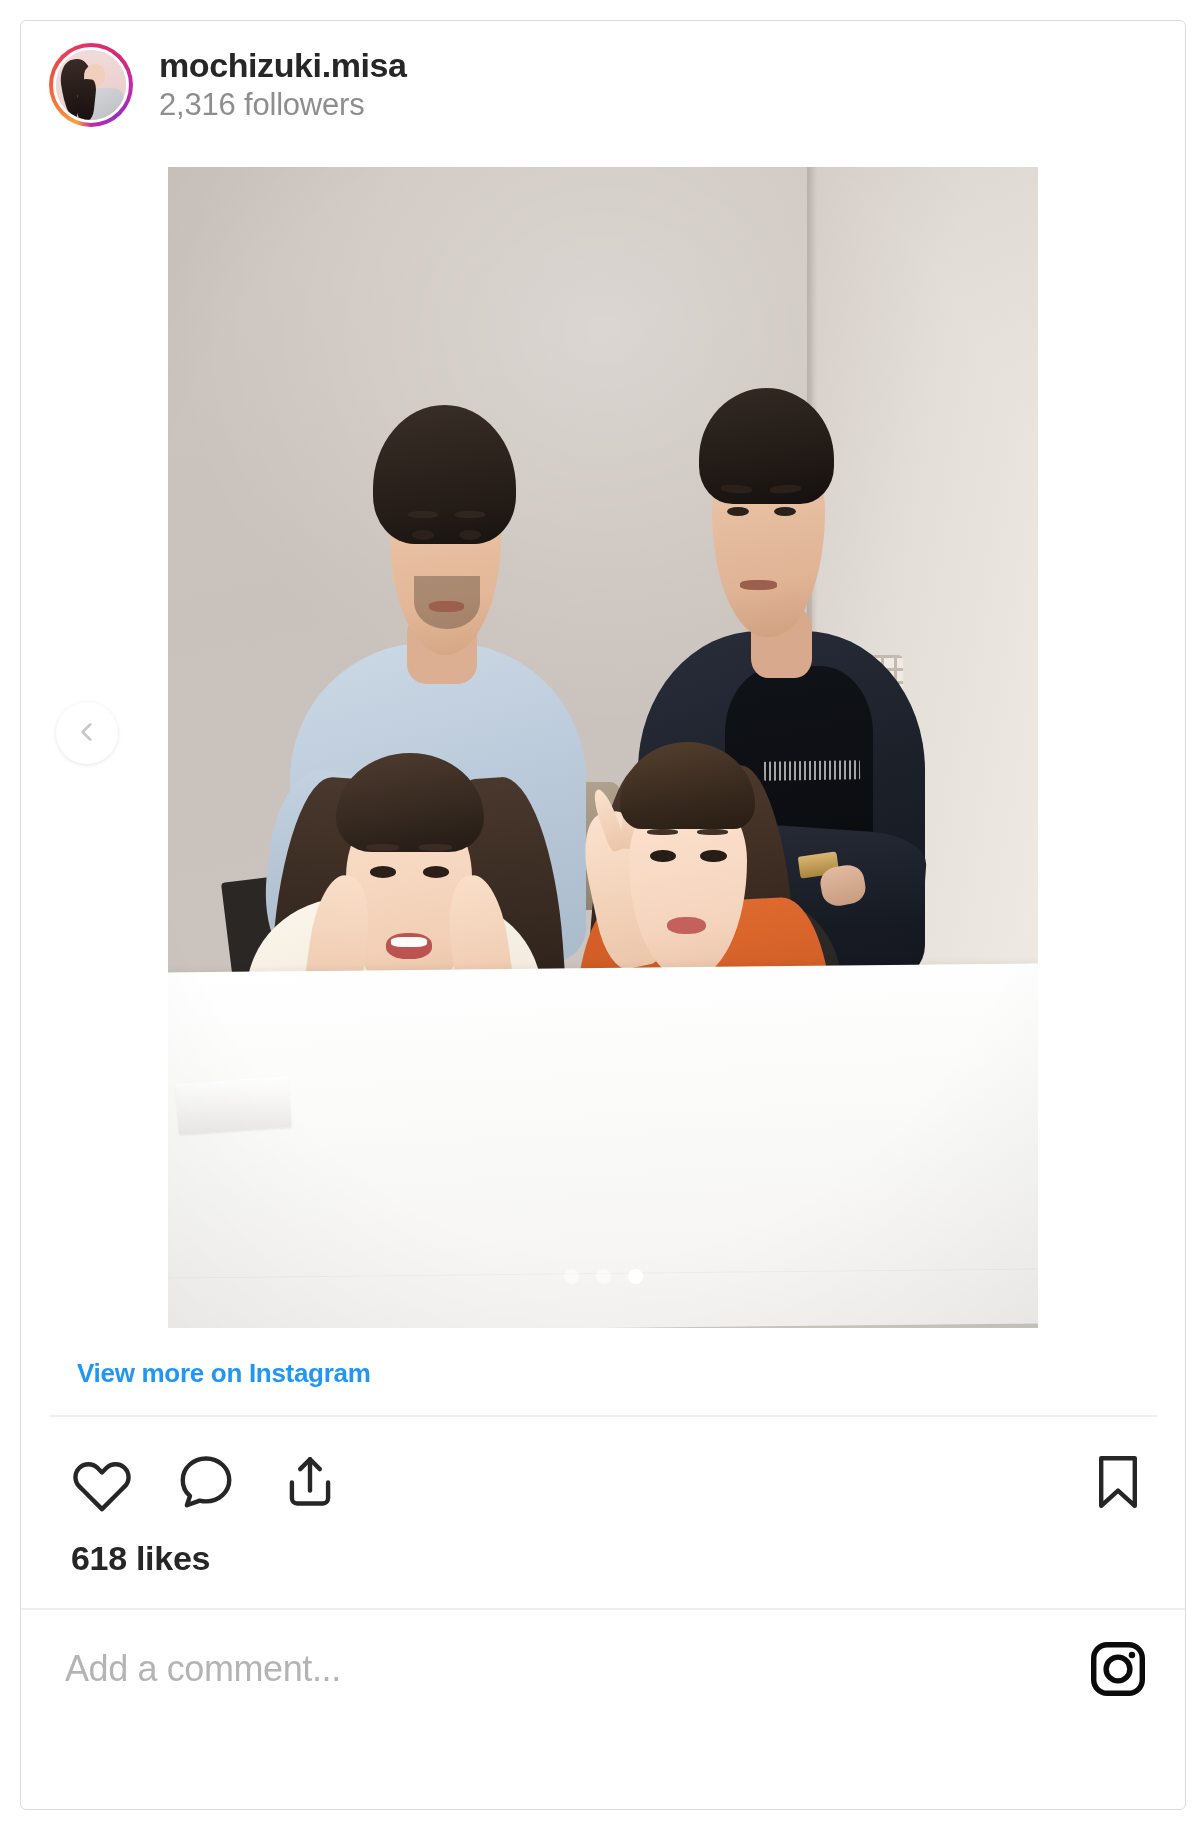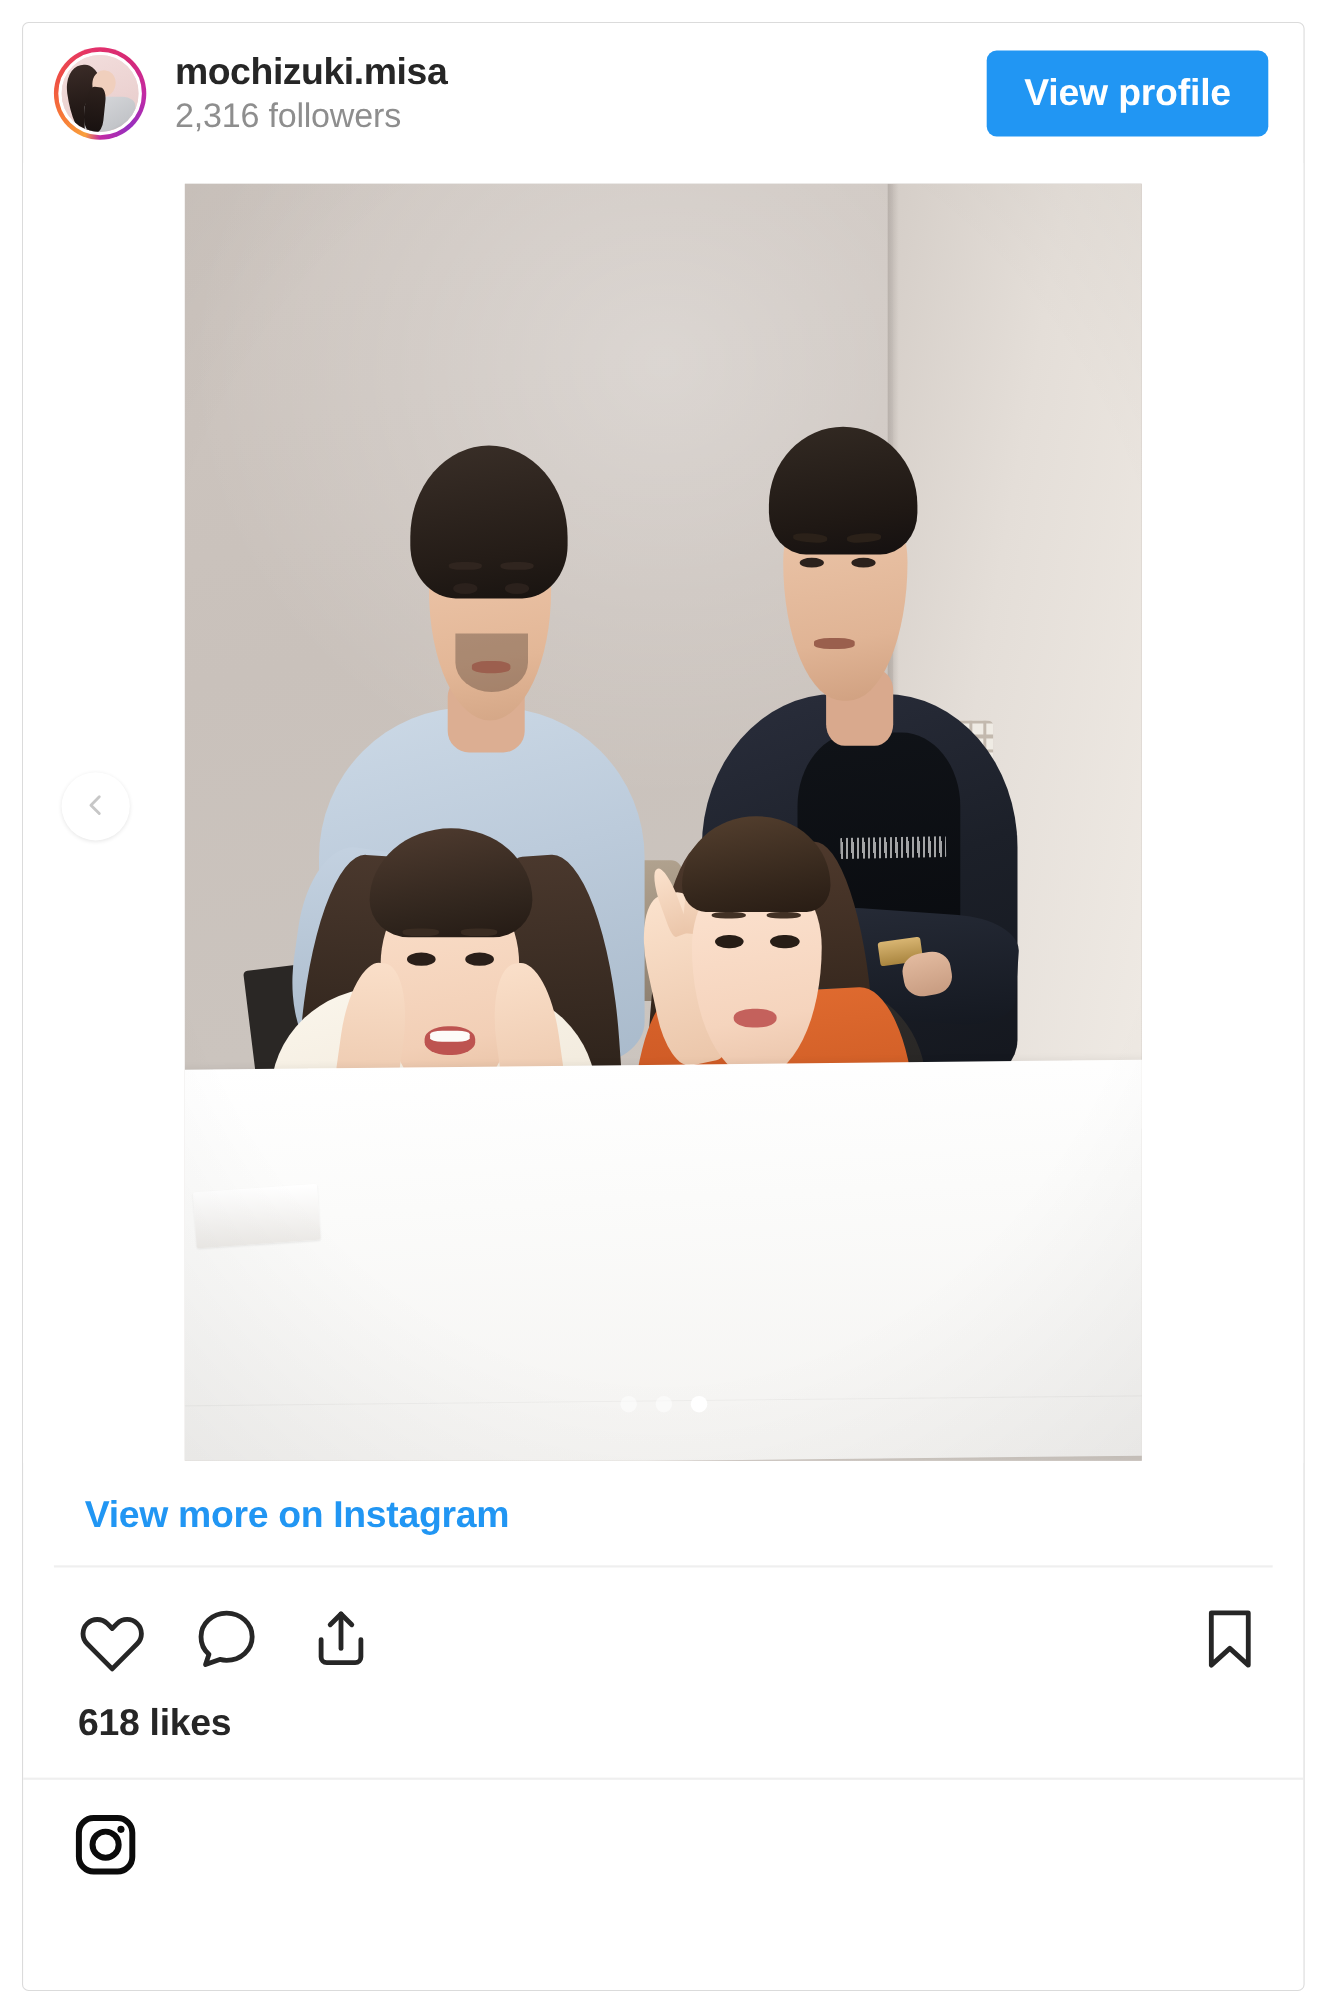--- a/index.html
+++ b/index.html
@@ -372,21 +372,21 @@
   .carousel-dots {
     position:absolute; left:0; right:0; bottom:44px;
     display:flex; align-items:center; justify-content:center; gap:17px;
   }
   .dot { width:15px; height:15px; border-radius:50%; background: rgba(255,255,255,0.52); cursor:pointer; }
   .dot.active { background: #ffffff; }
 
   
   .view-more-row { padding: 28px 0 26px 56px; }
   .view-more-link {
-    font-size: 34px; font-weight: 700; color: #2196f3;
+    font-size: 26px; font-weight: 700; color: #2196f3;
     text-decoration: none; letter-spacing: -0.3px; cursor:pointer;
   }
 
   
   .divider { height:2px; background:#efefef; margin: 0 28px; }
 
   
   .ig-actions {
     display:flex; align-items:center;
     padding: 34px 36px 0 50px;
@@ -431,21 +431,20 @@
           <div class="av-body"></div>
           <div class="av-hair2"></div>
         </div>
       </div>
 
       <div class="header-text">
         <div class="ig-username">mochizuki.misa</div>
         <div class="ig-followers">2,316 followers</div>
       </div>
 
-      <button class="view-profile-btn">View profile</button>
     </div>
 
     <div class="ig-media-wrap">
       <div class="ig-photo">
 
         <div class="ph-wall"></div>
         <div class="ph-corner"></div>
         <div class="ph-corner-edge"></div>
         <div class="ph-baseboard"></div>
 
@@ -580,20 +579,21 @@
           <svg width="62" height="62" viewBox="0 0 24 24" fill="none" stroke="#262626" stroke-width="1.7" stroke-linecap="round" stroke-linejoin="round">
             <polygon points="5.5 2.8 18.5 2.8 18.5 21.2 12 15.3 5.5 21.2"></polygon>
           </svg>
         </span>
       </button>
     </div>
 
     <div class="likes-row">618 likes</div>
 
     <div class="comment-row">
+      <input class="comment-input" type="text" placeholder="Add a comment..." style="">
       <button class="ig-logo-btn">
         <span>
           <svg width="62" height="62" viewBox="0 0 24 24" fill="none" stroke="#0b0b0b" stroke-width="2.1" stroke-linecap="round" stroke-linejoin="round">
             <rect x="2.6" y="2.6" width="18.8" height="18.8" rx="5.2" ry="5.2"></rect>
             <circle cx="12" cy="12" r="4.6"></circle>
             <circle cx="17.4" cy="6.6" r="1.25" fill="#0b0b0b" stroke="none"></circle>
           </svg>
         </span>
       </button>
     </div>

